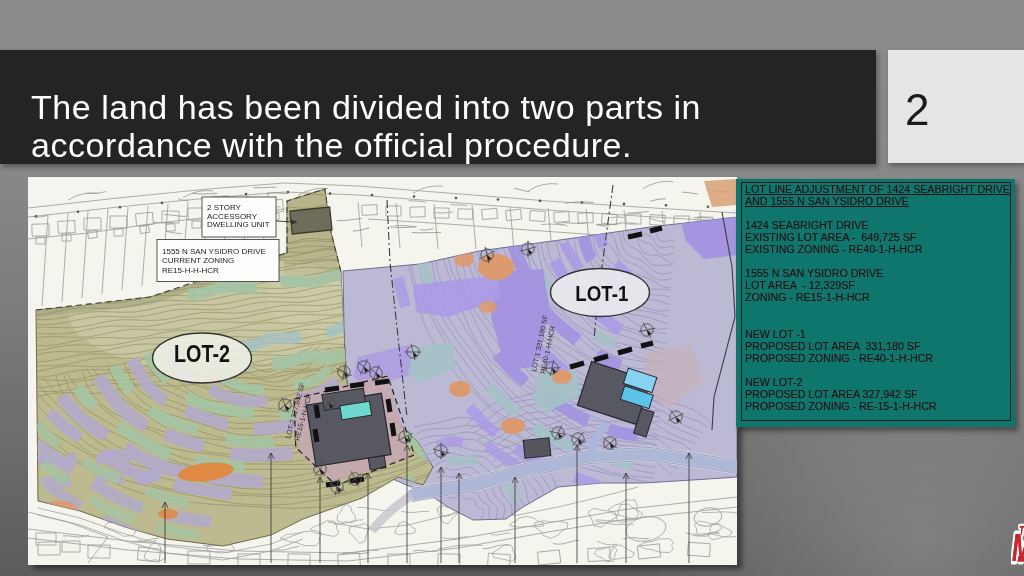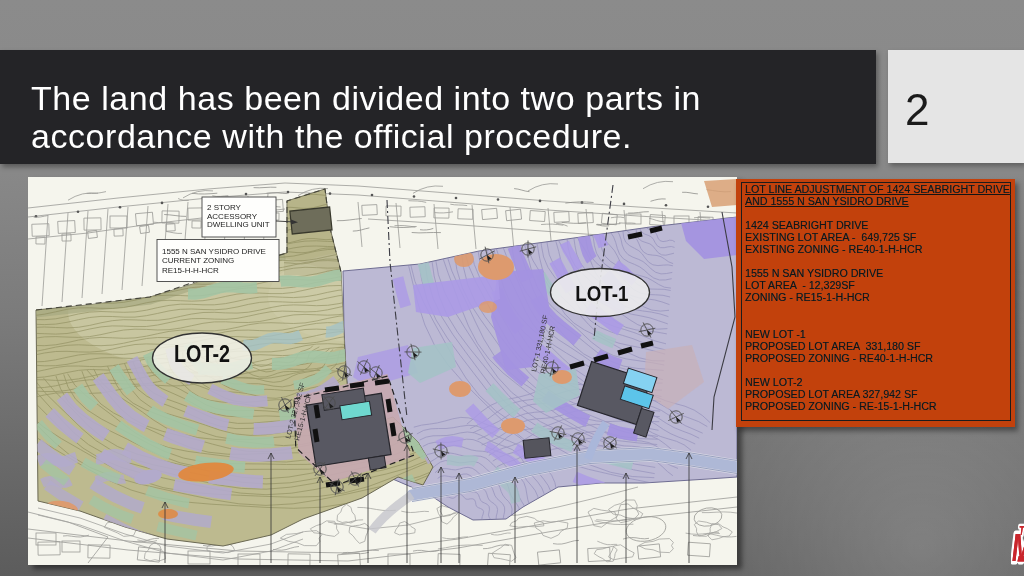--- a/index.html
+++ b/index.html
@@ -1,25 +1,25 @@
 <!DOCTYPE html>
 <html><head><meta charset="utf-8">
 <style>
 html,body{margin:0;padding:0;width:1024px;height:576px;overflow:hidden}
 body{font-family:"Liberation Sans",sans-serif;
 background:
  radial-gradient(circle 420px at 90% 95%, rgba(255,255,255,0.20), rgba(255,255,255,0) 70%),
  linear-gradient(to bottom,#8b8b8b 0%,#888888 30%,#7b7b7b 55%,#6b6b6b 78%,#5c5c5c 100%);}
 .abs{position:absolute}
 #band{left:0;top:50px;width:876px;height:114px;background:#242427;box-shadow:2px 3px 5px rgba(0,0,0,0.35)}
-#band div{color:#fff;font-size:34px;line-height:38px;margin:29px 0 0 31px;letter-spacing:0.55px}
+#band div{color:#fff;font-size:34px;line-height:38px;margin:38px 0 0 31px;letter-spacing:0.55px}
 #numbox{left:888px;top:50px;width:136px;height:113px;background:#e5e5e5;box-shadow:2px 3px 5px rgba(0,0,0,0.3)}
 #numbox span{position:absolute;left:17px;top:35px;font-size:44px;color:#1b1b1b}
 #map{left:28px;top:177px;width:709px;height:388px;background:#f5f5ed;box-shadow:5px 4px 5px rgba(0,0,0,0.45)}
-#panel{left:736px;top:179px;width:279px;height:248px;background:#c2410c;box-shadow:3px 4px 5px rgba(0,0,0,0.4)}
+#panel{left:736px;top:179px;width:279px;height:248px;background:#0f766e;box-shadow:3px 4px 5px rgba(0,0,0,0.4)}
 #panel .inner{position:absolute;left:5px;top:3px;right:4px;bottom:6px;border:1.6px solid #1c1c1c}
 #panel .txt{position:absolute;left:3px;top:0px;font-size:10.65px;line-height:12.05px;color:#141414;text-shadow:0.3px 0 0 #444;white-space:pre}
 #logo{left:1011px;top:523px;width:62px;height:48px}
 </style></head>
 <body>
 <div class="abs" id="band">
     <div>The land has been divided into two parts in<br>accordance with the official procedure.</div>
   </div>
 <div class="abs" id="numbox">
     <span>2</span>

